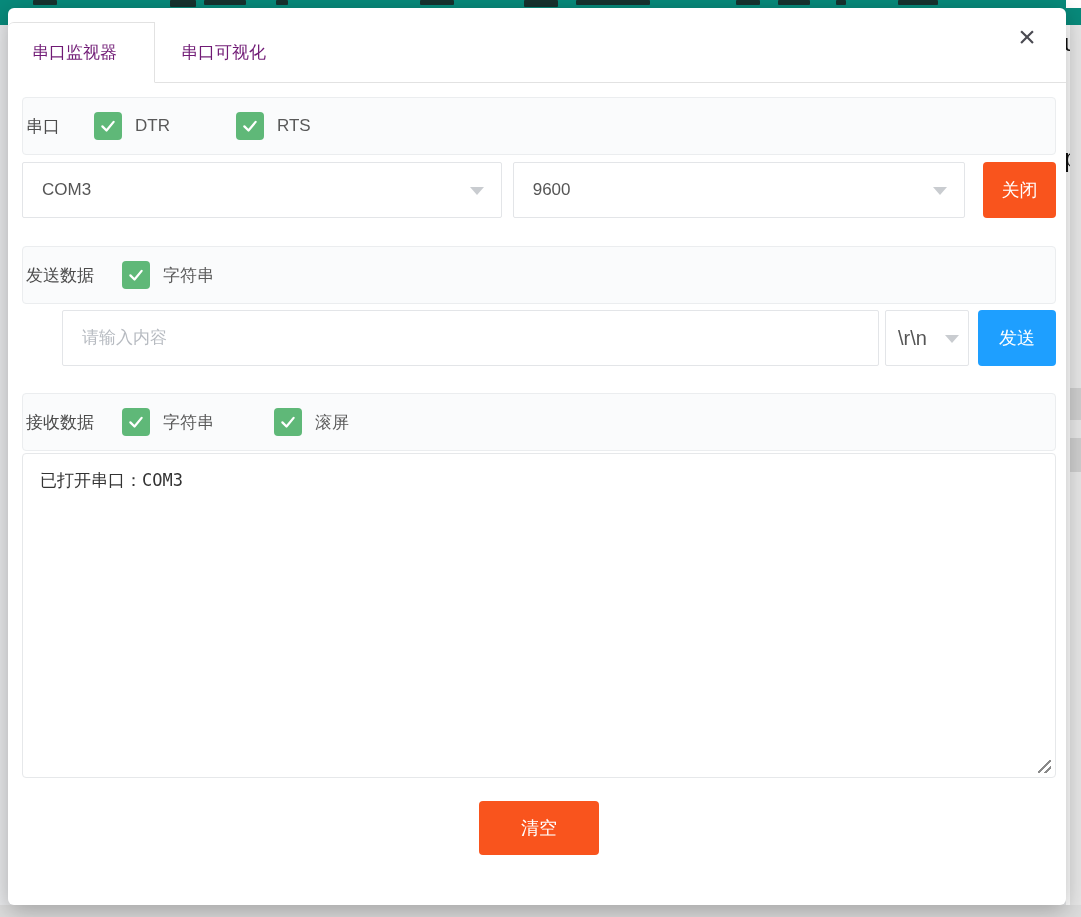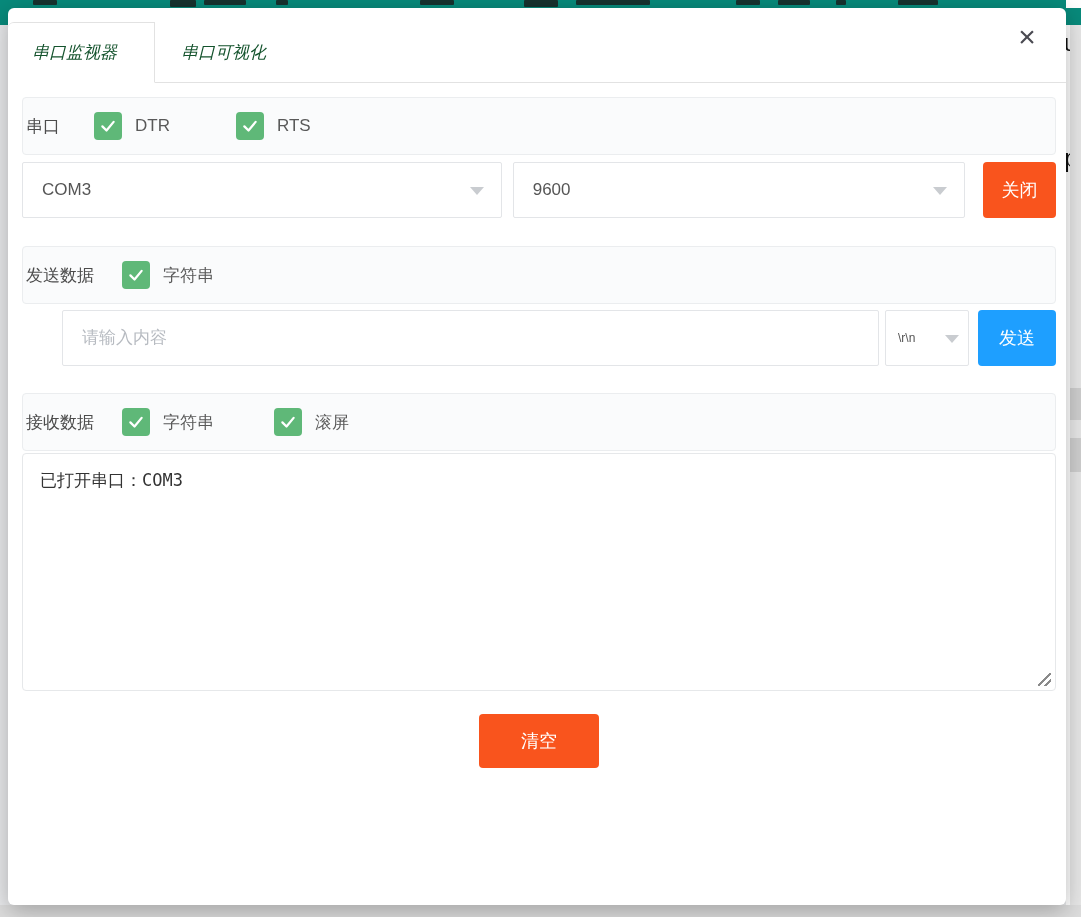--- a/index.html
+++ b/index.html
@@ -31,21 +31,21 @@
     position:absolute; left:8px; top:8px; width:1058px; height:897px;
     background:#fff; border-radius:6px;
     box-shadow:0 6px 24px rgba(0,0,0,.28);
   }
 
   
   .tabbar {
     position:relative; margin-top:14px; height:61px;
     border-bottom:1px solid #e2e2e2; display:flex;
   }
-  .tab { height:61px; display:flex; align-items:center; font-size:17px; color:#14532d; cursor:pointer;font-style:italic; }
+  .tab { height:61px; display:flex; align-items:center; font-size:17px; color:#701a75; cursor:pointer; }
   .tab.active {
     width:147px; padding-left:24px; background:#fff;
     border-top:1px solid #e2e2e2; border-right:1px solid #e2e2e2;
     margin-bottom:-1px; border-bottom:1px solid #fff;
     border-top-left-radius:6px;
   }
   .tab.inactive { padding:0 26px; }
   .close-btn {
     position:absolute; right:22px; top:-2px; width:34px; height:34px;
     display:flex; align-items:center; justify-content:center;
@@ -94,30 +94,30 @@
   .sel-port { flex:1.07; margin-right:11px; }
   .sel-baud { flex:1; margin-right:18px; }
   .btn-close-port { width:73px; height:56px; }
 
   .send-input {
     flex:1; border:1px solid #e3e5e8; border-radius:2px; padding:0 19px;
     font-size:17px; color:#333; font-family:"Liberation Sans","DejaVu Sans",sans-serif;
     outline:none; margin-right:6px;
   }
   .send-input::placeholder { color:#b7bbc1; }
-  .sel-ending { width:84px; padding:0 28px 0 12px; font-size:12px; margin-right:9px; }
+  .sel-ending { width:84px; padding:0 28px 0 12px; font-size:20px; margin-right:9px; }
   .sel-ending .arrow { right:9px; }
   .btn-send { width:78px; height:56px;text-align:right; }
 
   .sec2 { margin-top:28px; }
   .sec3 { margin-top:27px; }
 
   
   .log-area {
-    position:relative; margin-top:2px; height:238px;
+    position:relative; margin-top:2px; height:325px;
     border:1px solid #e6e8ea; border-radius:4px; background:#fff;
     padding:15px 17px; font-size:17px; color:#333; overflow:hidden;
   }
   .log-line { display:flex; align-items:baseline; }
   .log-mono { font-family:"DejaVu Sans Mono","Liberation Mono",monospace; font-size:17px; }
   .resize-handle {
     position:absolute; right:4px; bottom:4px; width:13px; height:13px; cursor:nwse-resize;
     background:
       linear-gradient(135deg, transparent 0 46%, #8a8a8a 46% 54%, transparent 54% 100%),
       linear-gradient(135deg, transparent 0 72%, #8a8a8a 72% 82%, transparent 82% 100%);

